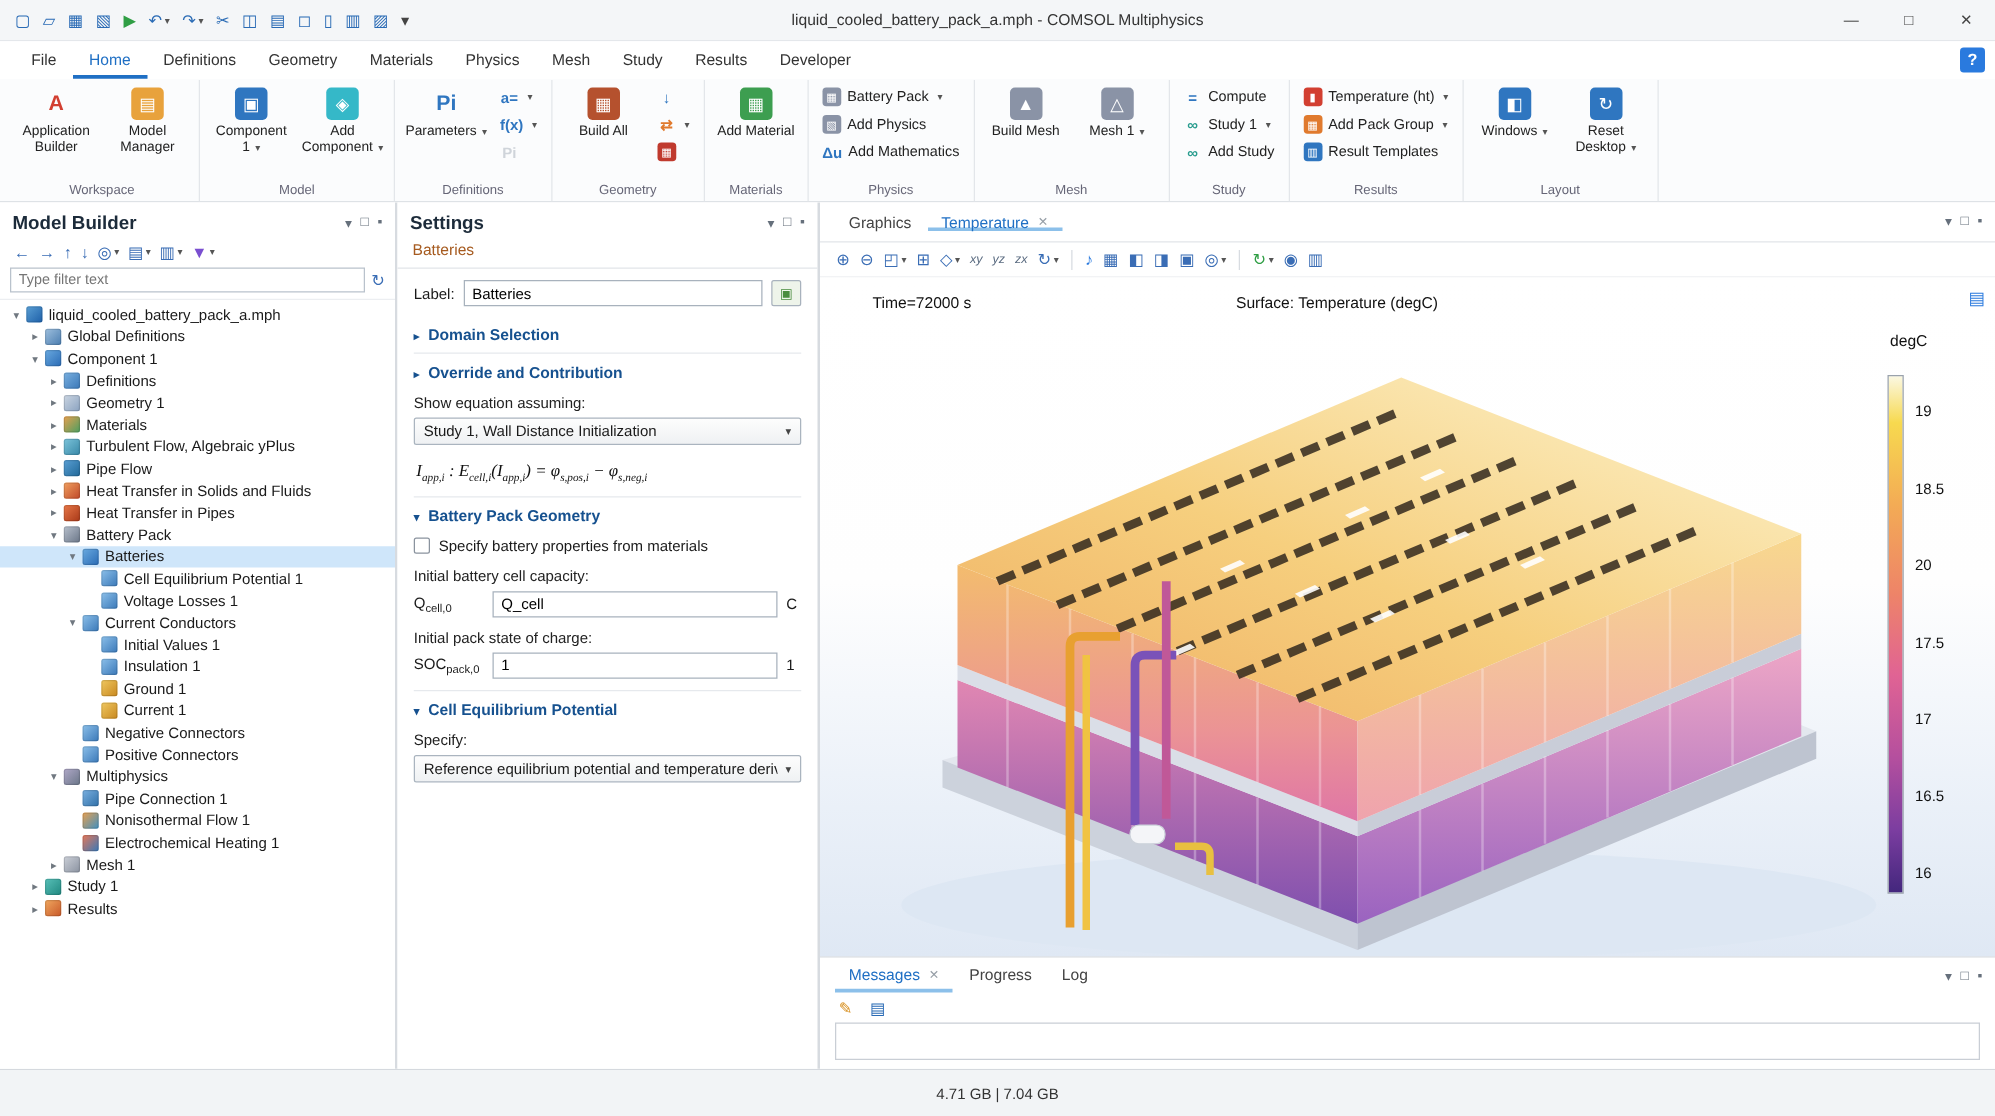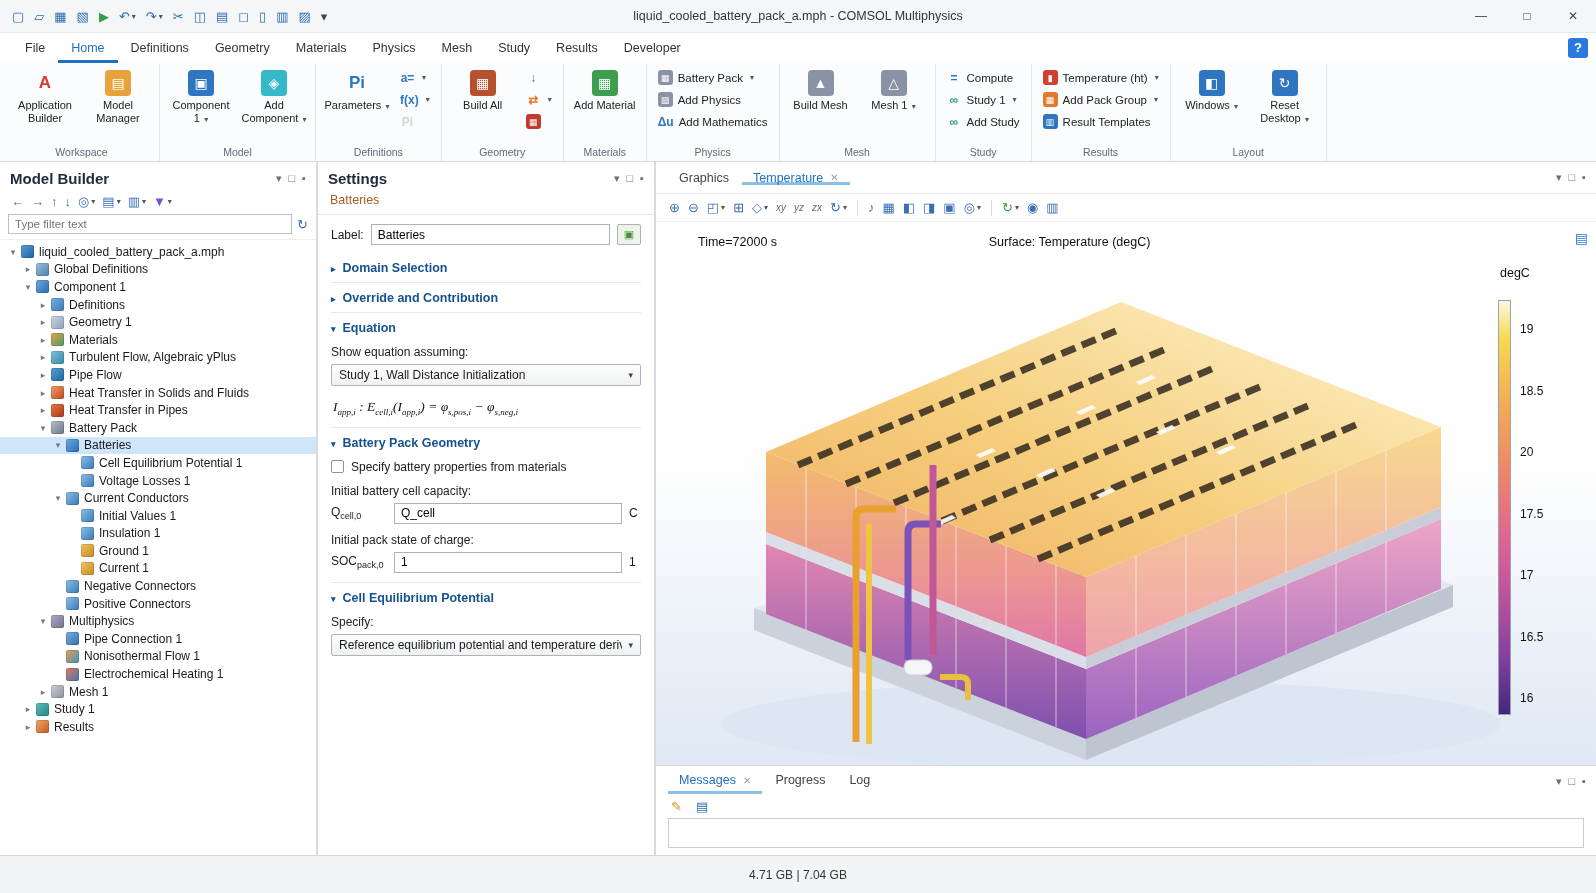--- a/index.html
+++ b/index.html
@@ -93,21 +93,21 @@
   .gt-btn { display:flex; align-items:center; padding:2px 3px; }
   .gt-btn .glyph { font-size:13px; color:#3a6db5; }
   .gt-btn .glyph.gtext { font-size:10px; font-style:italic; color:#5a6b80; }
   .vsep { width:1px; height:16px; background:#d8dce1; margin:0 5px; flex:none; }
 
   .canvas { position:relative; flex:1; background:linear-gradient(180deg,#ffffff 0%,#fefefe 45%,#eaf0f8 78%,#dfe8f4 100%); overflow:hidden; }
   .canvas svg { position:absolute; inset:0; width:100%; height:100%; }
   .anno-time { position:absolute; left:18px; top:13px; font-size:12.5px; color:#111;margin-left:24px; }
   .anno-surface { position:absolute; left:44%; transform:translateX(-50%); top:13px; font-size:12.5px; color:#111; }
   .corner-btn { position:absolute; right:8px; top:8px; color:#2a7ade; font-size:14px; }
-  .legend { position:absolute; right:22px; top:44px; width:76px; height:480px; }
+  .legend { position:absolute; right:10px; top:44px; width:76px; height:480px; }
   .legend-title { font-size:12.5px; color:#111; margin-left:2px; }
   .legend-bar { position:absolute; left:0; top:34px; width:13px; height:415px; border:1px solid #9aa2ac;
     background:linear-gradient(180deg,#fbf8e2 0%,#f7d94f 9%,#f3ab55 25%,#ee8468 42%,#e06394 58%,#b44f9e 74%,#7b3da0 88%,#43277d 100%); }
   .legend-tick { position:absolute; left:22px; font-size:12px; color:#111; }
 
   
   .msgs { height:90px; border-top:1px solid #d5d9de; display:flex; flex-direction:column; }
   .msg-tabs { height:28px; display:flex; align-items:stretch; padding-left:12px; gap:2px; position:relative; }
   .msg-tabs .gtab { font-size:12.5px; }
   .msg-toolbar { height:24px; display:flex; align-items:center; gap:8px; padding:0 12px; }
@@ -571,24 +571,20 @@
       <div class="sec-header" style="border-top:none;">
         <span class="chev closed"></span>
         <span>Domain Selection</span>
       </div>
 
       <div class="sec-header">
         <span class="chev closed"></span>
         <span>Override and Contribution</span>
       </div>
 
-      <div class="sec-header">
-        <span class="chev open"></span>
-        <span>Equation</span>
-      </div>
       <div class="field-label">Show equation assuming:</div>
       <div class="dropdown">
         <span class="dd-text">Study 1, Wall Distance Initialization</span>
       </div>
       <div class="eq-formula" id="eq-formula">I<sub>app,i</sub> :  E<sub>cell,i</sub>(I<sub>app,i</sub>) = φ<sub>s,pos,i</sub> − φ<sub>s,neg,i</sub></div>
 
       <div class="sec-header">
         <span class="chev open"></span>
         <span>Battery Pack Geometry</span>
       </div>

